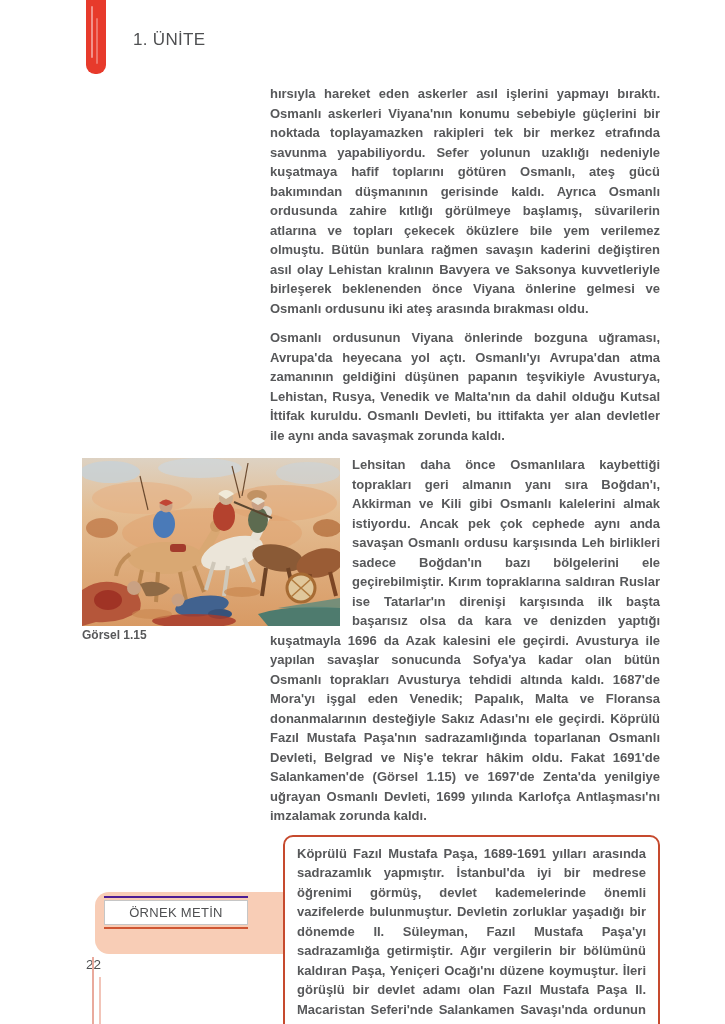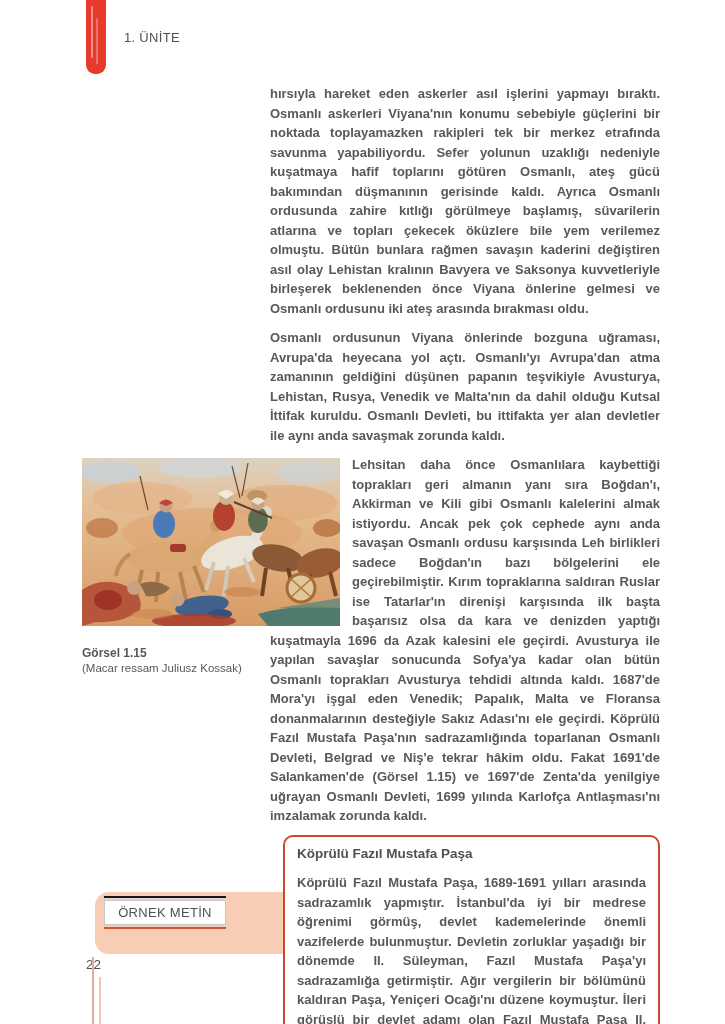--- a/index.html
+++ b/index.html
@@ -8,46 +8,46 @@
     font-family:"Liberation Sans", sans-serif; color:#57585a; overflow:hidden;
   }
 
   
   .unit-bar { position:absolute; left:86px; top:0; width:20px; height:74px;
     background:#e73a2b; border-radius:0 0 9px 9px; }
   .unit-bar::before { content:""; position:absolute; left:5px; top:6px; width:2px; height:52px;
     background:rgba(255,255,255,.45); border-radius:2px; }
   .unit-bar::after { content:""; position:absolute; left:10px; top:18px; width:2px; height:46px;
     background:rgba(255,255,255,.30); border-radius:2px; }
-  .unit-label { position:absolute; left:124px; top:30px; font-size:13px; color:#4f5052; letter-spacing:.3px; }
+  .unit-label { position:absolute; left:133px; top:30px; font-size:17px; color:#4f5052; letter-spacing:.3px; }
 
   
   .main { position:absolute; left:270px; top:84px; width:390px; z-index:2;
     font-size:13px; line-height:19.5px; text-align:justify; hyphens:auto; }
   .main p { margin:0 0 10px 0;font-weight:bold; }
   .main p.para3 { margin-bottom:9px; }
 
   
   .figure { float:left; width:258px; height:168px; margin:3px 12px 0 -188px; position:relative; }
   .figure svg { display:block; width:258px; height:168px; }
-  .figcaption { position:absolute; left:0; top:188px; width:215px; font-size:11.5px;
+  .figcaption { position:absolute; left:0; top:170px; width:215px; font-size:11.5px;
     line-height:14.5px; text-align:left; color:#57585a; }
   .fig-label { font-weight:bold; font-size:12px; }
 
   
   .infobox { margin:8px 0 0 13px; border:2px solid #c64a2e; border-radius:10px;
     background:#ffffff; padding:7px 12px 5px 12px; position:relative; z-index:2; }
   .infobox-title { font-weight:bold; font-size:13.5px; margin:0 0 3px 0; color:#4f5052; }
   .infobox-body { font-size:13px; line-height:19.5px; text-align:justify; margin:0; }
 
   
   .band { position:absolute; left:95px; top:892px; width:560px; height:62px;
     background:#f8cdb6; border-radius:14px; z-index:1; }
-  .ornek { position:absolute; left:104px; top:896px; width:122px; z-index:3;
-    border-top:2px solid #0f172a; border-bottom:2px solid #cf5633; padding:2px 0; }
+  .ornek { position:absolute; left:104px; top:896px; width:144px; z-index:3;
+    border-top:2px solid #4c1d95; border-bottom:2px solid #cf5633; padding:2px 0; }
   .ornek-inner { border:1px solid #c6c6c6; background:#ffffff; text-align:center;
     font-size:13px; padding:4px 6px; color:#4f5052; letter-spacing:.3px; }
 
   
   .page-num { position:absolute; left:86px; top:957px; font-size:13.5px; color:#4f5052; }
   .pline1 { position:absolute; left:92px; top:957px; width:2px; height:67px; background:#e9aa9d; }
   .pline2 { position:absolute; left:99px; top:977px; width:2px; height:47px; background:#f2c4b8; }
 </style>
 </head>
 <body>
@@ -138,28 +138,26 @@
       <line x1="229" y1="121" x2="209" y2="139" stroke="#b07a3e" stroke-width="1.5"></line>
 
       <path d="M176 156 Q210 146 258 150 L258 168 L186 168 Z" fill="#4e7b6e"></path>
       <path d="M196 150 L258 140 L258 150 Z" fill="#5d8a7c" opacity=".8"></path>
 
       <ellipse cx="160" cy="134" rx="18" ry="5" fill="#c98750" opacity=".7"></ellipse>
       <ellipse cx="70" cy="156" rx="20" ry="5" fill="#c98750" opacity=".6"></ellipse>
     </svg>
     <div class="figcaption">
       <div class="fig-label">Görsel 1.15</div>
-      <div>(Macar ressam Juliusz Kossak)</div>
     </div>
   </div>
 
   <p class="para3">Lehsitan daha önce Osmanlılara kaybettiği toprakları geri almanın yanı sıra Boğdan'ı, Akkirman ve Kili gibi Osmanlı kalelerini almak istiyordu. Ancak pek çok cephede aynı anda savaşan Osmanlı ordusu karşısında Leh birlikleri sadece Boğdan'ın bazı bölgelerini ele geçirebilmiştir. Kırım topraklarına saldıran Ruslar ise Tatarlar'ın direnişi karşısında ilk başta başarısız olsa da kara ve denizden yaptığı kuşatmayla 1696 da Azak kalesini ele geçirdi. Avusturya ile yapılan savaşlar sonucunda Sofya'ya kadar olan bütün Osmanlı toprakları Avusturya tehdidi altında kaldı. 1687'de Mora'yı işgal eden Venedik; Papalık, Malta ve Floransa donanmalarının desteğiyle Sakız Adası'nı ele geçirdi. Köprülü Fazıl Mustafa Paşa'nın sadrazamlığında toparlanan Osmanlı Devleti, Belgrad ve Niş'e tekrar hâkim oldu. Fakat 1691'de Salankamen'de (Görsel 1.15) ve 1697'de Zenta'da yenilgiye uğrayan Osmanlı Devleti, 1699 yılında Karlofça Antlaşması'nı imzalamak zorunda kaldı.</p>
 
   <div class="infobox">
-    <p class="infobox-title">Köprülü Fazıl Mustafa Paşa</p>
     <p class="infobox-body">Köprülü Fazıl Mustafa Paşa, 1689-1691 yılları arasında sadrazamlık yapmıştır. İstanbul'da iyi bir medrese öğrenimi görmüş, devlet kademelerinde önemli vazifelerde bulunmuştur. Devletin zorluklar yaşadığı bir dönemde II. Süleyman, Fazıl Mustafa Paşa'yı sadrazamlığa getirmiştir. Ağır vergilerin bir bölümünü kaldıran Paşa, Yeniçeri Ocağı'nı düzene koymuştur. İleri görüşlü bir devlet adamı olan Fazıl Mustafa Paşa II. Macaristan Seferi'nde Salankamen Savaşı'nda ordunun önünde hücum ederken şehit düşmüştür. Merkezî yönetimde ve orduda yaptığı düzenlemelerin yanı sıra ülke içindeki Hristiyanların yaşam koşullarını iyileştirmek için büyük çaba harcamış, âyanların güçlenmesini engellemiştir.</p>
 
   </div>
 </div>
 
 <div class="band"></div>
 <div class="ornek">
   <div class="ornek-inner">ÖRNEK METİN</div>
 </div>
 

